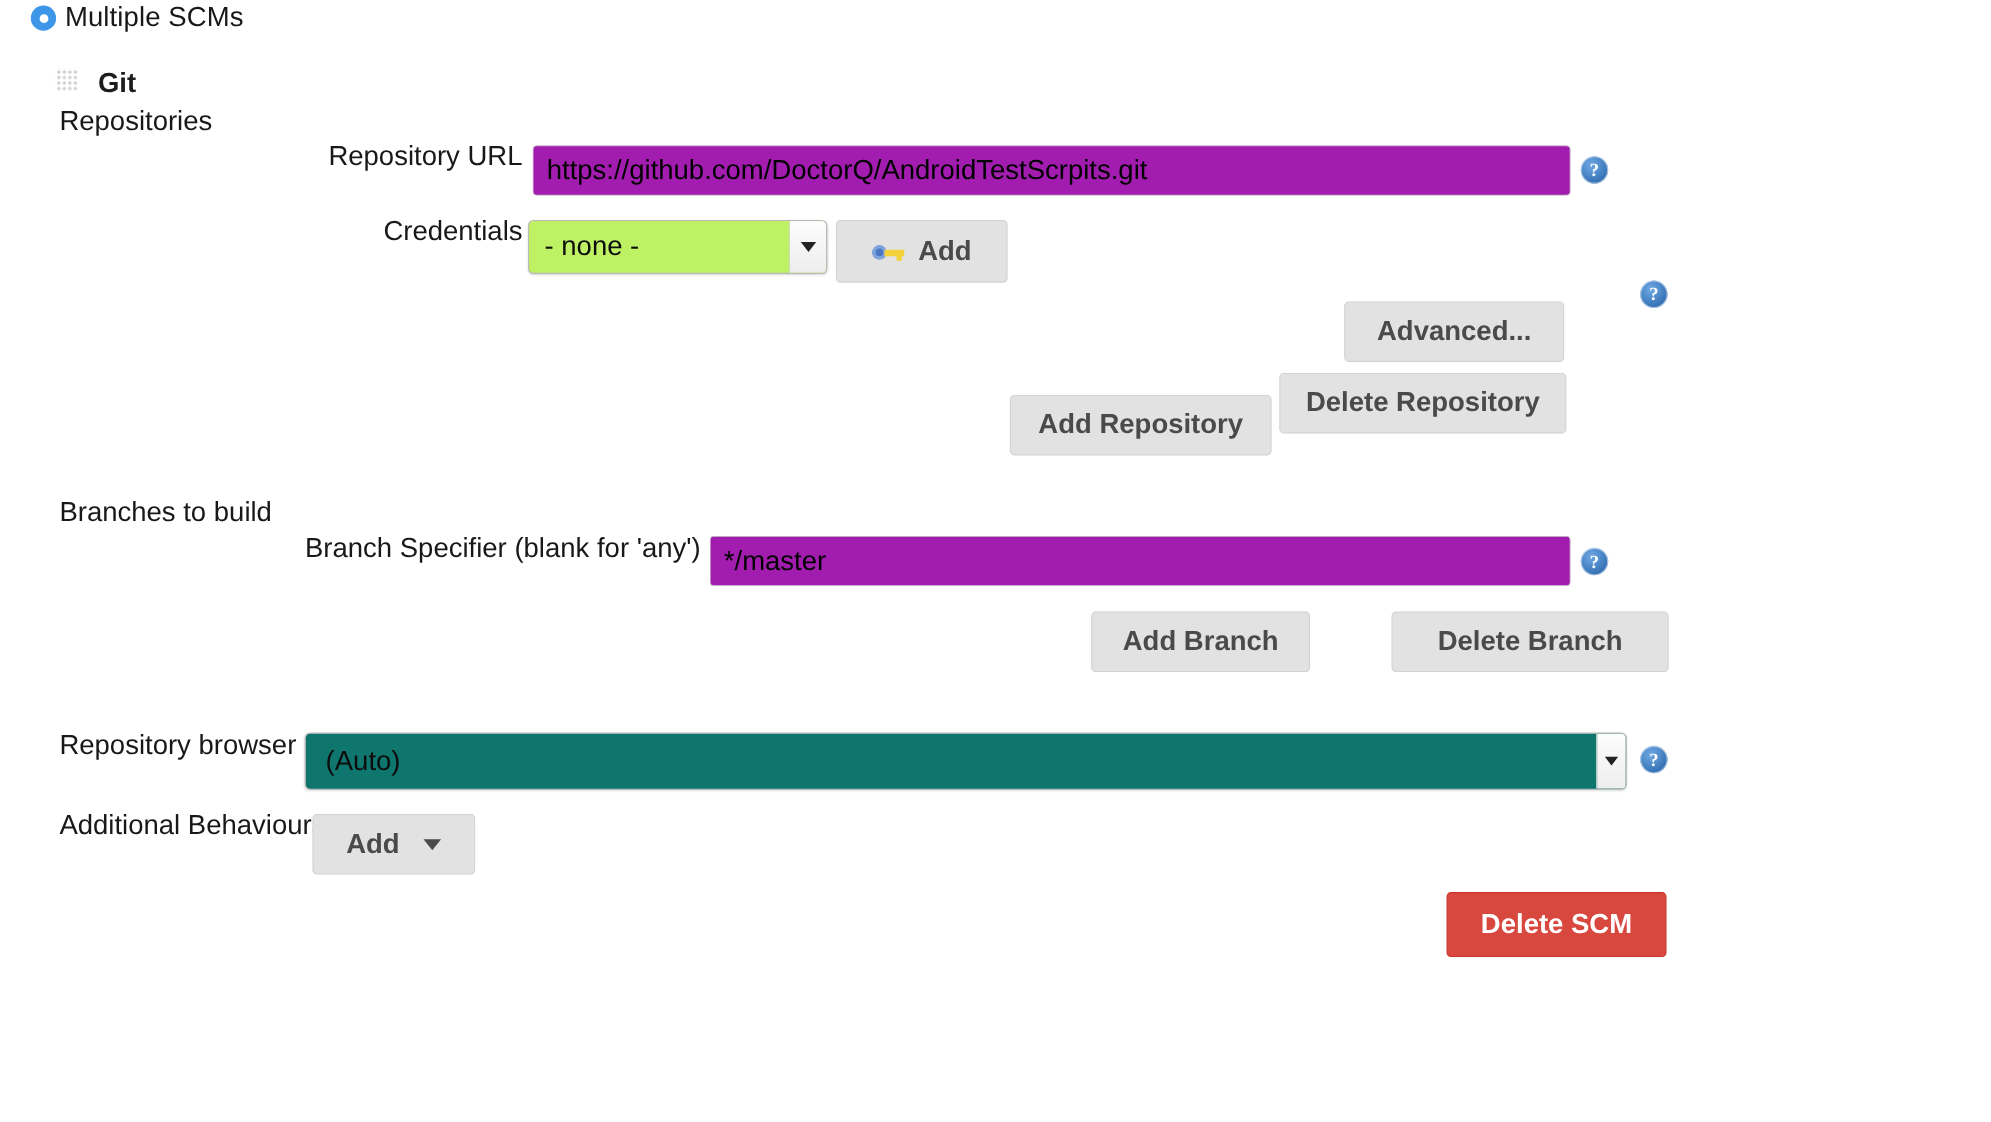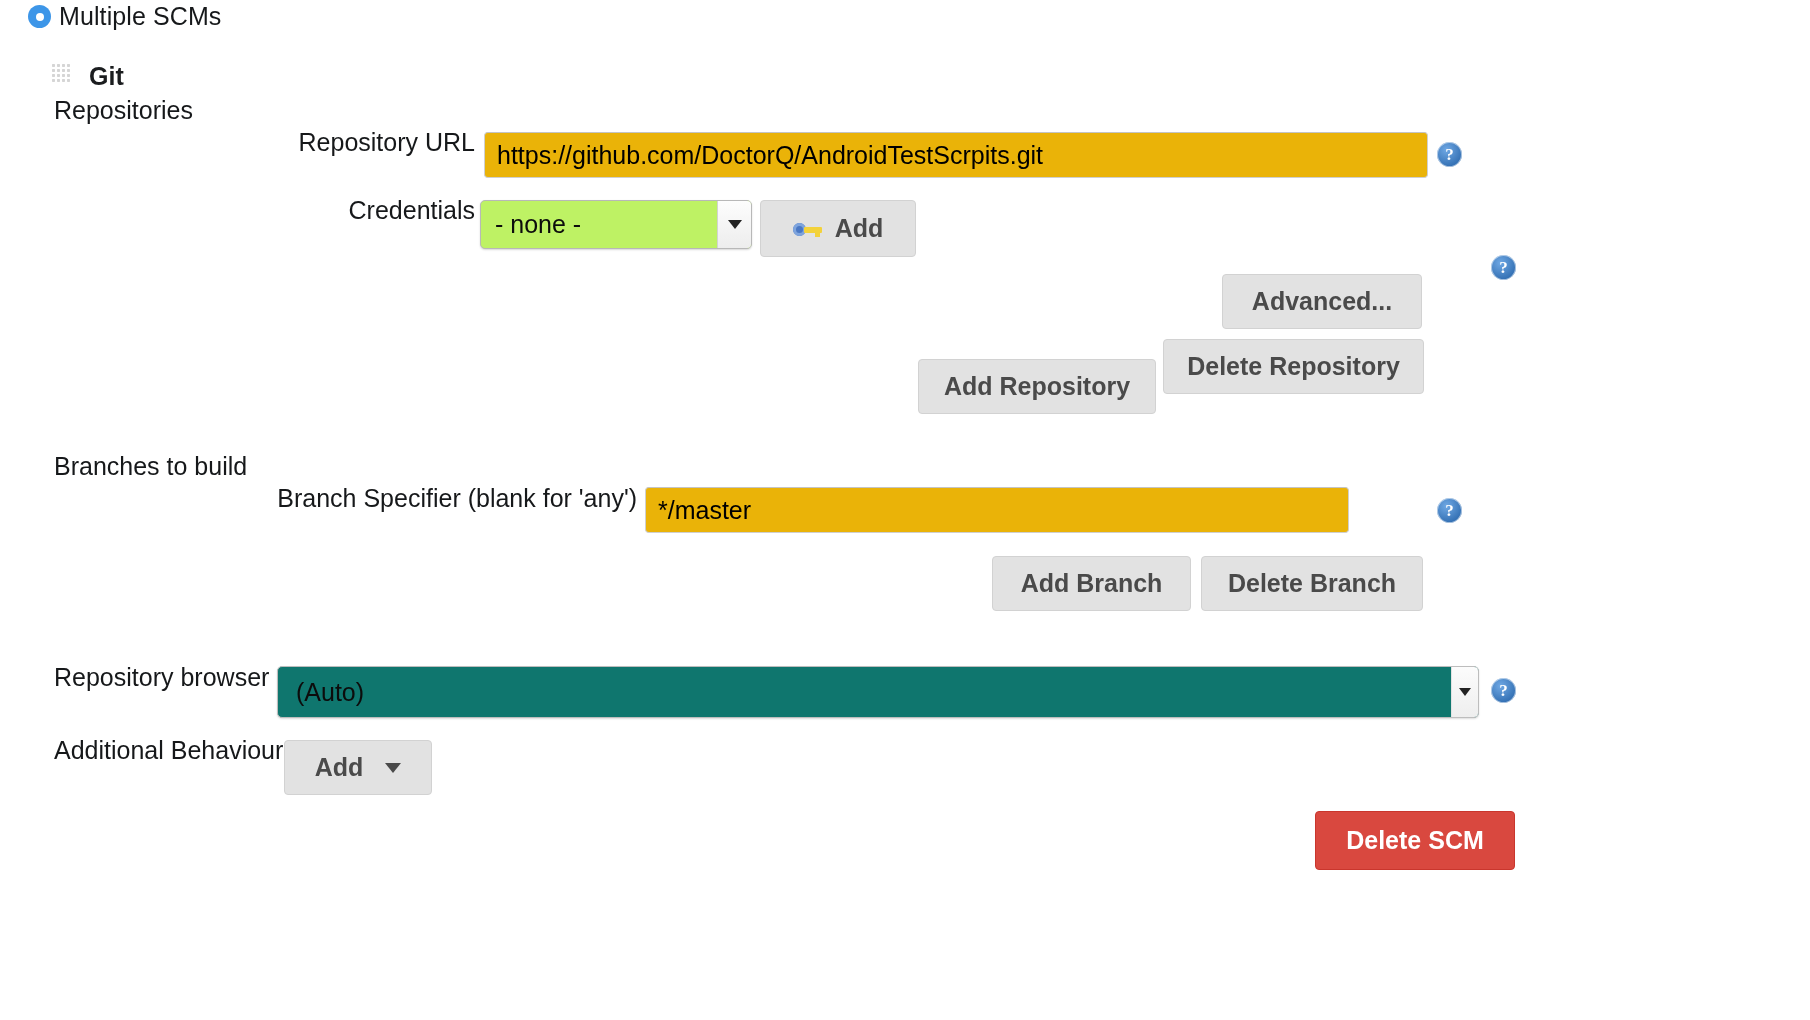--- a/index.html
+++ b/index.html
@@ -50,32 +50,32 @@
 
   
   .field-label { font-size: 25px; color: #16181a; text-align: right; }
   .lbl-repourl   { left: 200px; top: 128px; width: 275px; }
   .lbl-creds     { left: 200px; top: 196px; width: 275px; }
   .lbl-branch    { left: 200px; top: 484px; width: 437px; }
 
   
   .text-input {
     box-sizing: border-box;
-    background: #eab308;
+    background: #a21caf;
     border: 1px solid #cfcfcf;
     border-top-color: #c4c4c4;
     border-radius: 4px;
     font-size: 25px;
     color: #000000;
     padding: 0 12px;
     font-family: "Liberation Sans", sans-serif;
     outline: none;
   }
   .inp-repourl { left: 484px; top: 132px; width: 944px; height: 46px; }
-  .inp-branch  { left: 645px; top: 487px; width: 704px; height: 46px; }
+  .inp-branch  { left: 645px; top: 487px; width: 783px; height: 46px; }
   .sel-creds {
     left: 480px; top: 200px; width: 270px; height: 47px;
     background: #bef264;
     border: 1px solid #b8b8b8;
     border-radius: 5px;
     box-shadow: 0 1px 2px rgba(0,0,0,.16);
     display: flex; align-items: center;
   }
   .sel-creds .sel-text {
     flex: 1; font-size: 25px; color: #0c0c0c; padding-left: 14px; white-space: nowrap;
@@ -129,21 +129,21 @@
     align-items: center;
     justify-content: center;
     cursor: pointer;
     white-space: nowrap;
   }
   .btn-add-cred { left: 760px; top: 200px; width: 156px; height: 57px; gap: 12px; }
   .btn-advanced { left: 1222px; top: 274px; width: 200px; height: 55px; }
   .btn-addrepo  { left: 918px; top: 339px; width: 238px; height: 55px; margin-top: 20px; }
   .btn-delrepo  { left: 1163px; top: 339px; width: 261px; height: 55px; }
   .btn-addbr    { left: 992px; top: 556px; width: 199px; height: 55px; }
-  .btn-delbr    { left: 1201px; top: 556px; width: 222px; height: 55px; }
+  .btn-delbr    { left: 1265px; top: 556px; width: 252px; height: 55px; }
 
   
   .key-icon { width: 30px; height: 20px; position: relative; display: inline-block; }
   .key-icon .kbow {
     position: absolute; left: 0; top: 4px;
     width: 13px; height: 13px; border-radius: 50%;
     background: #4a78c4;
     box-shadow: inset 0 0 0 3px #7ea4dd;
   }
   .key-icon .kshaft {

